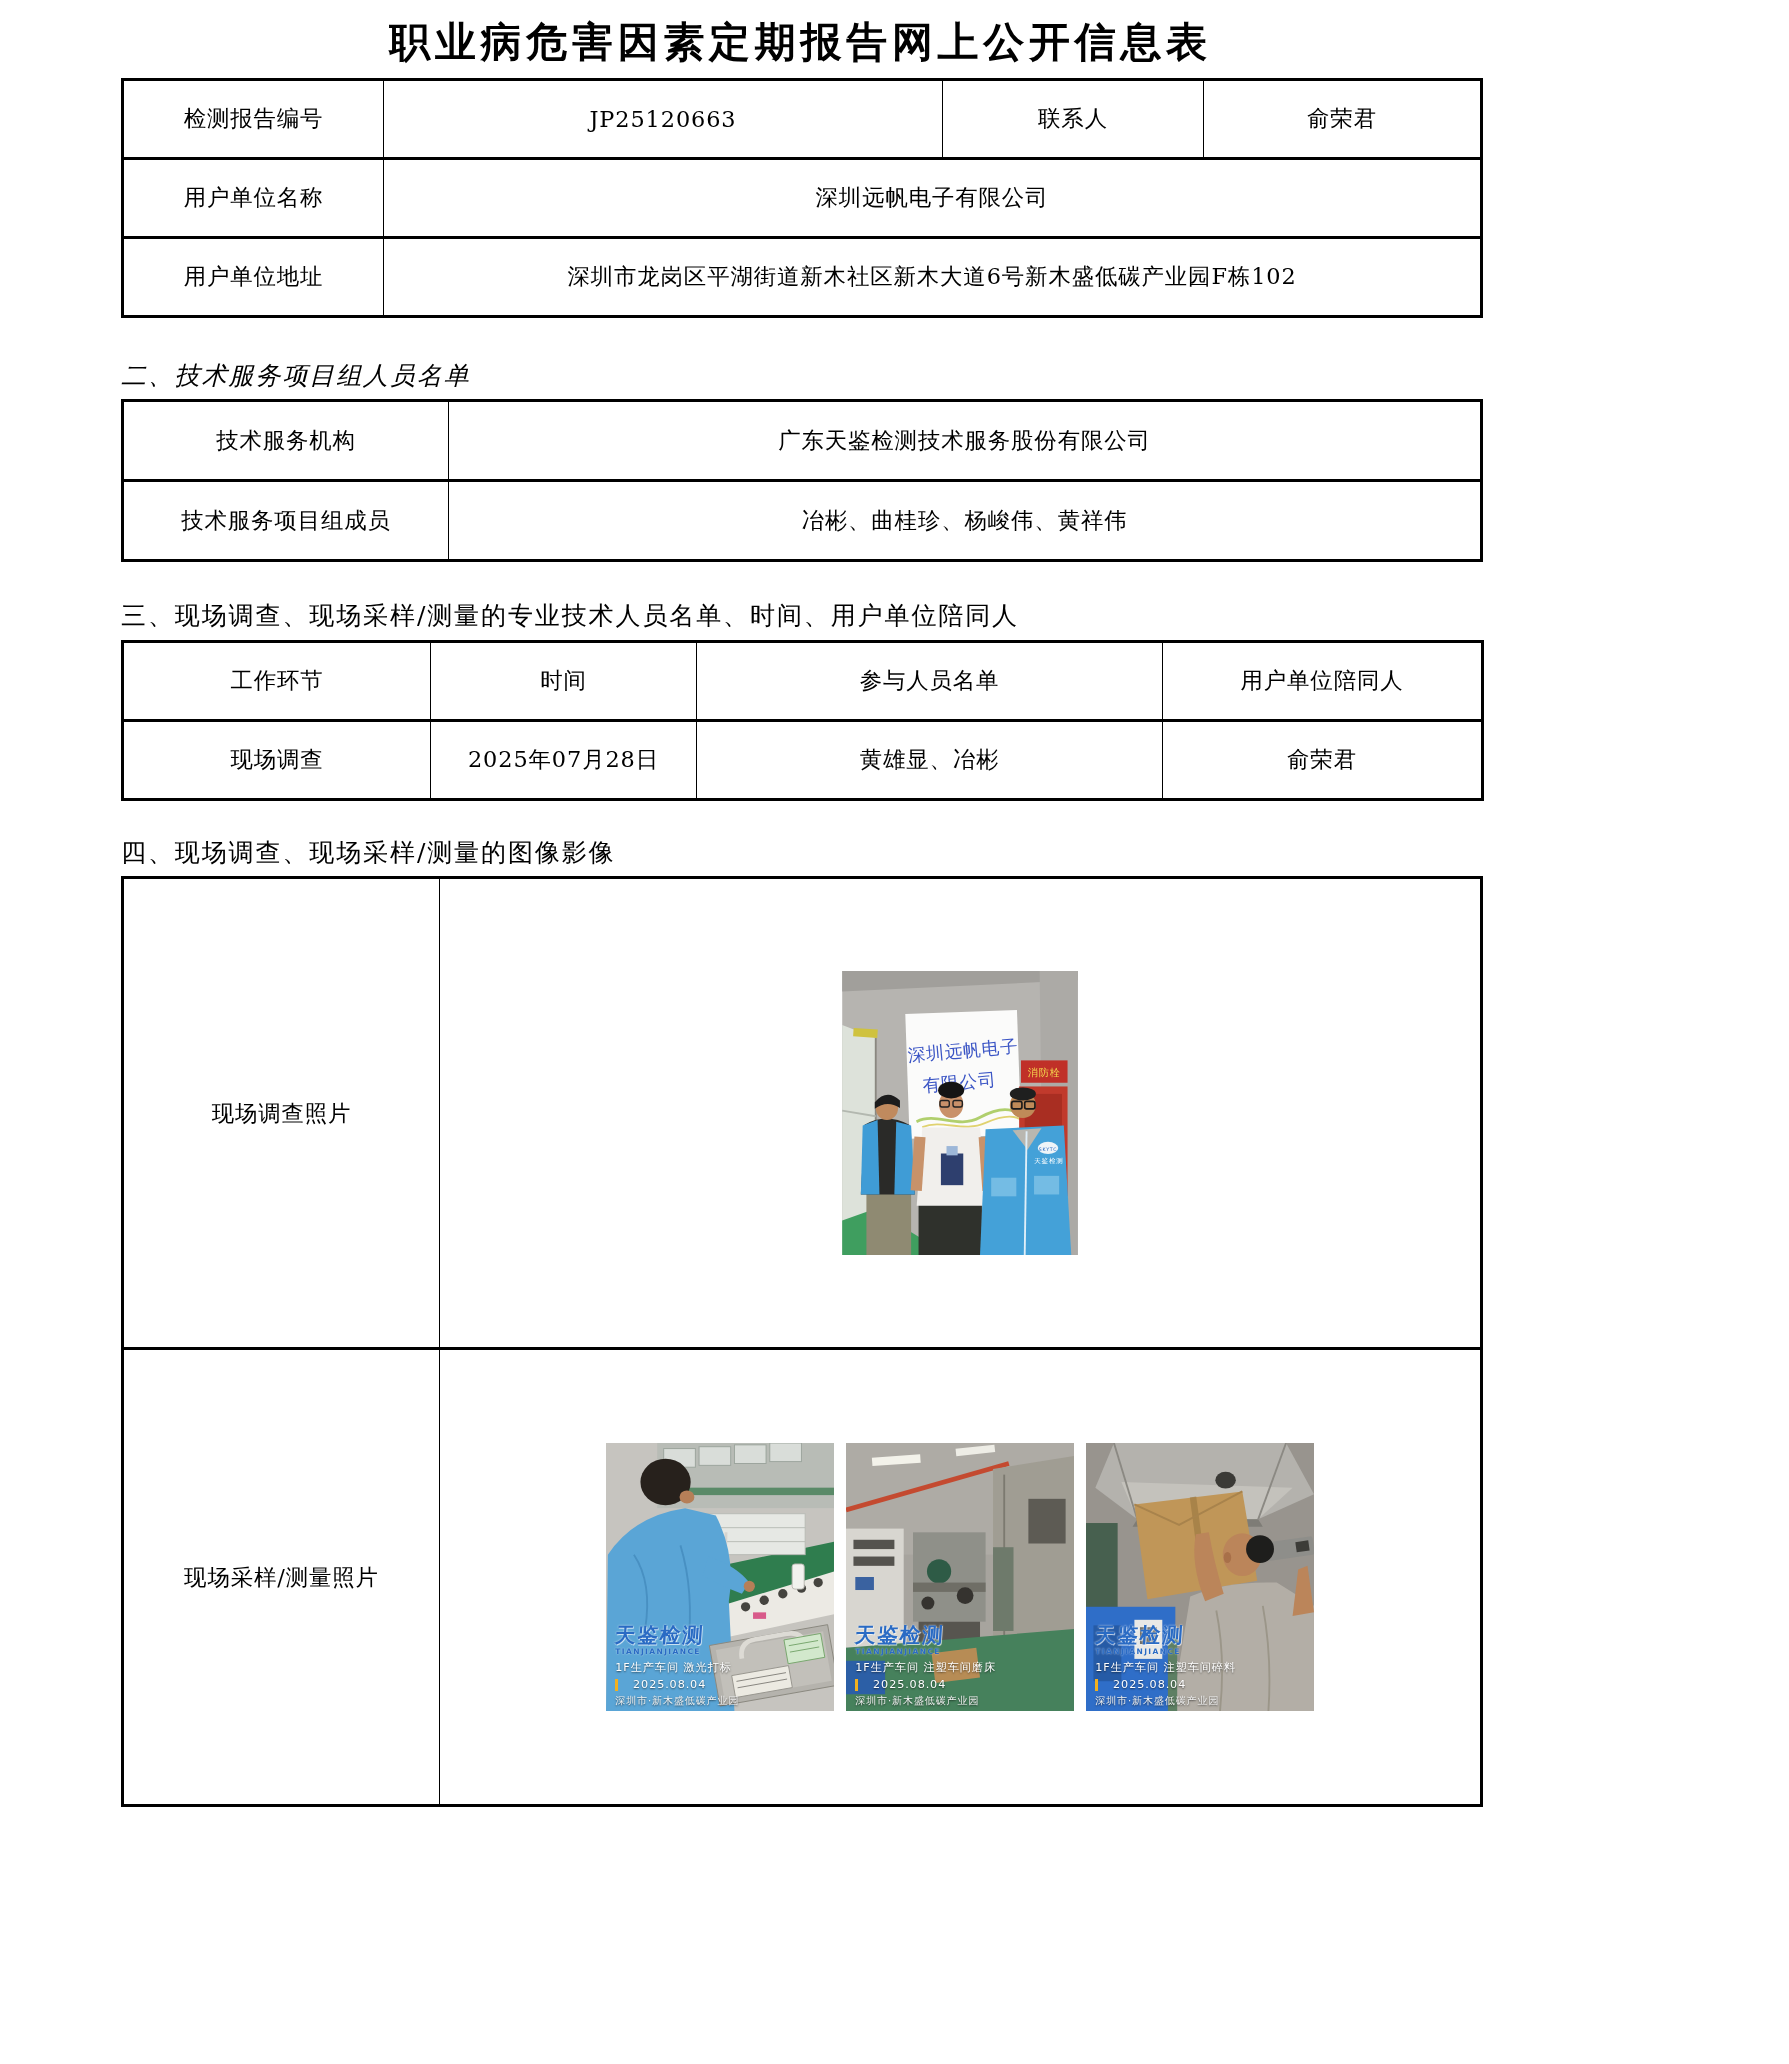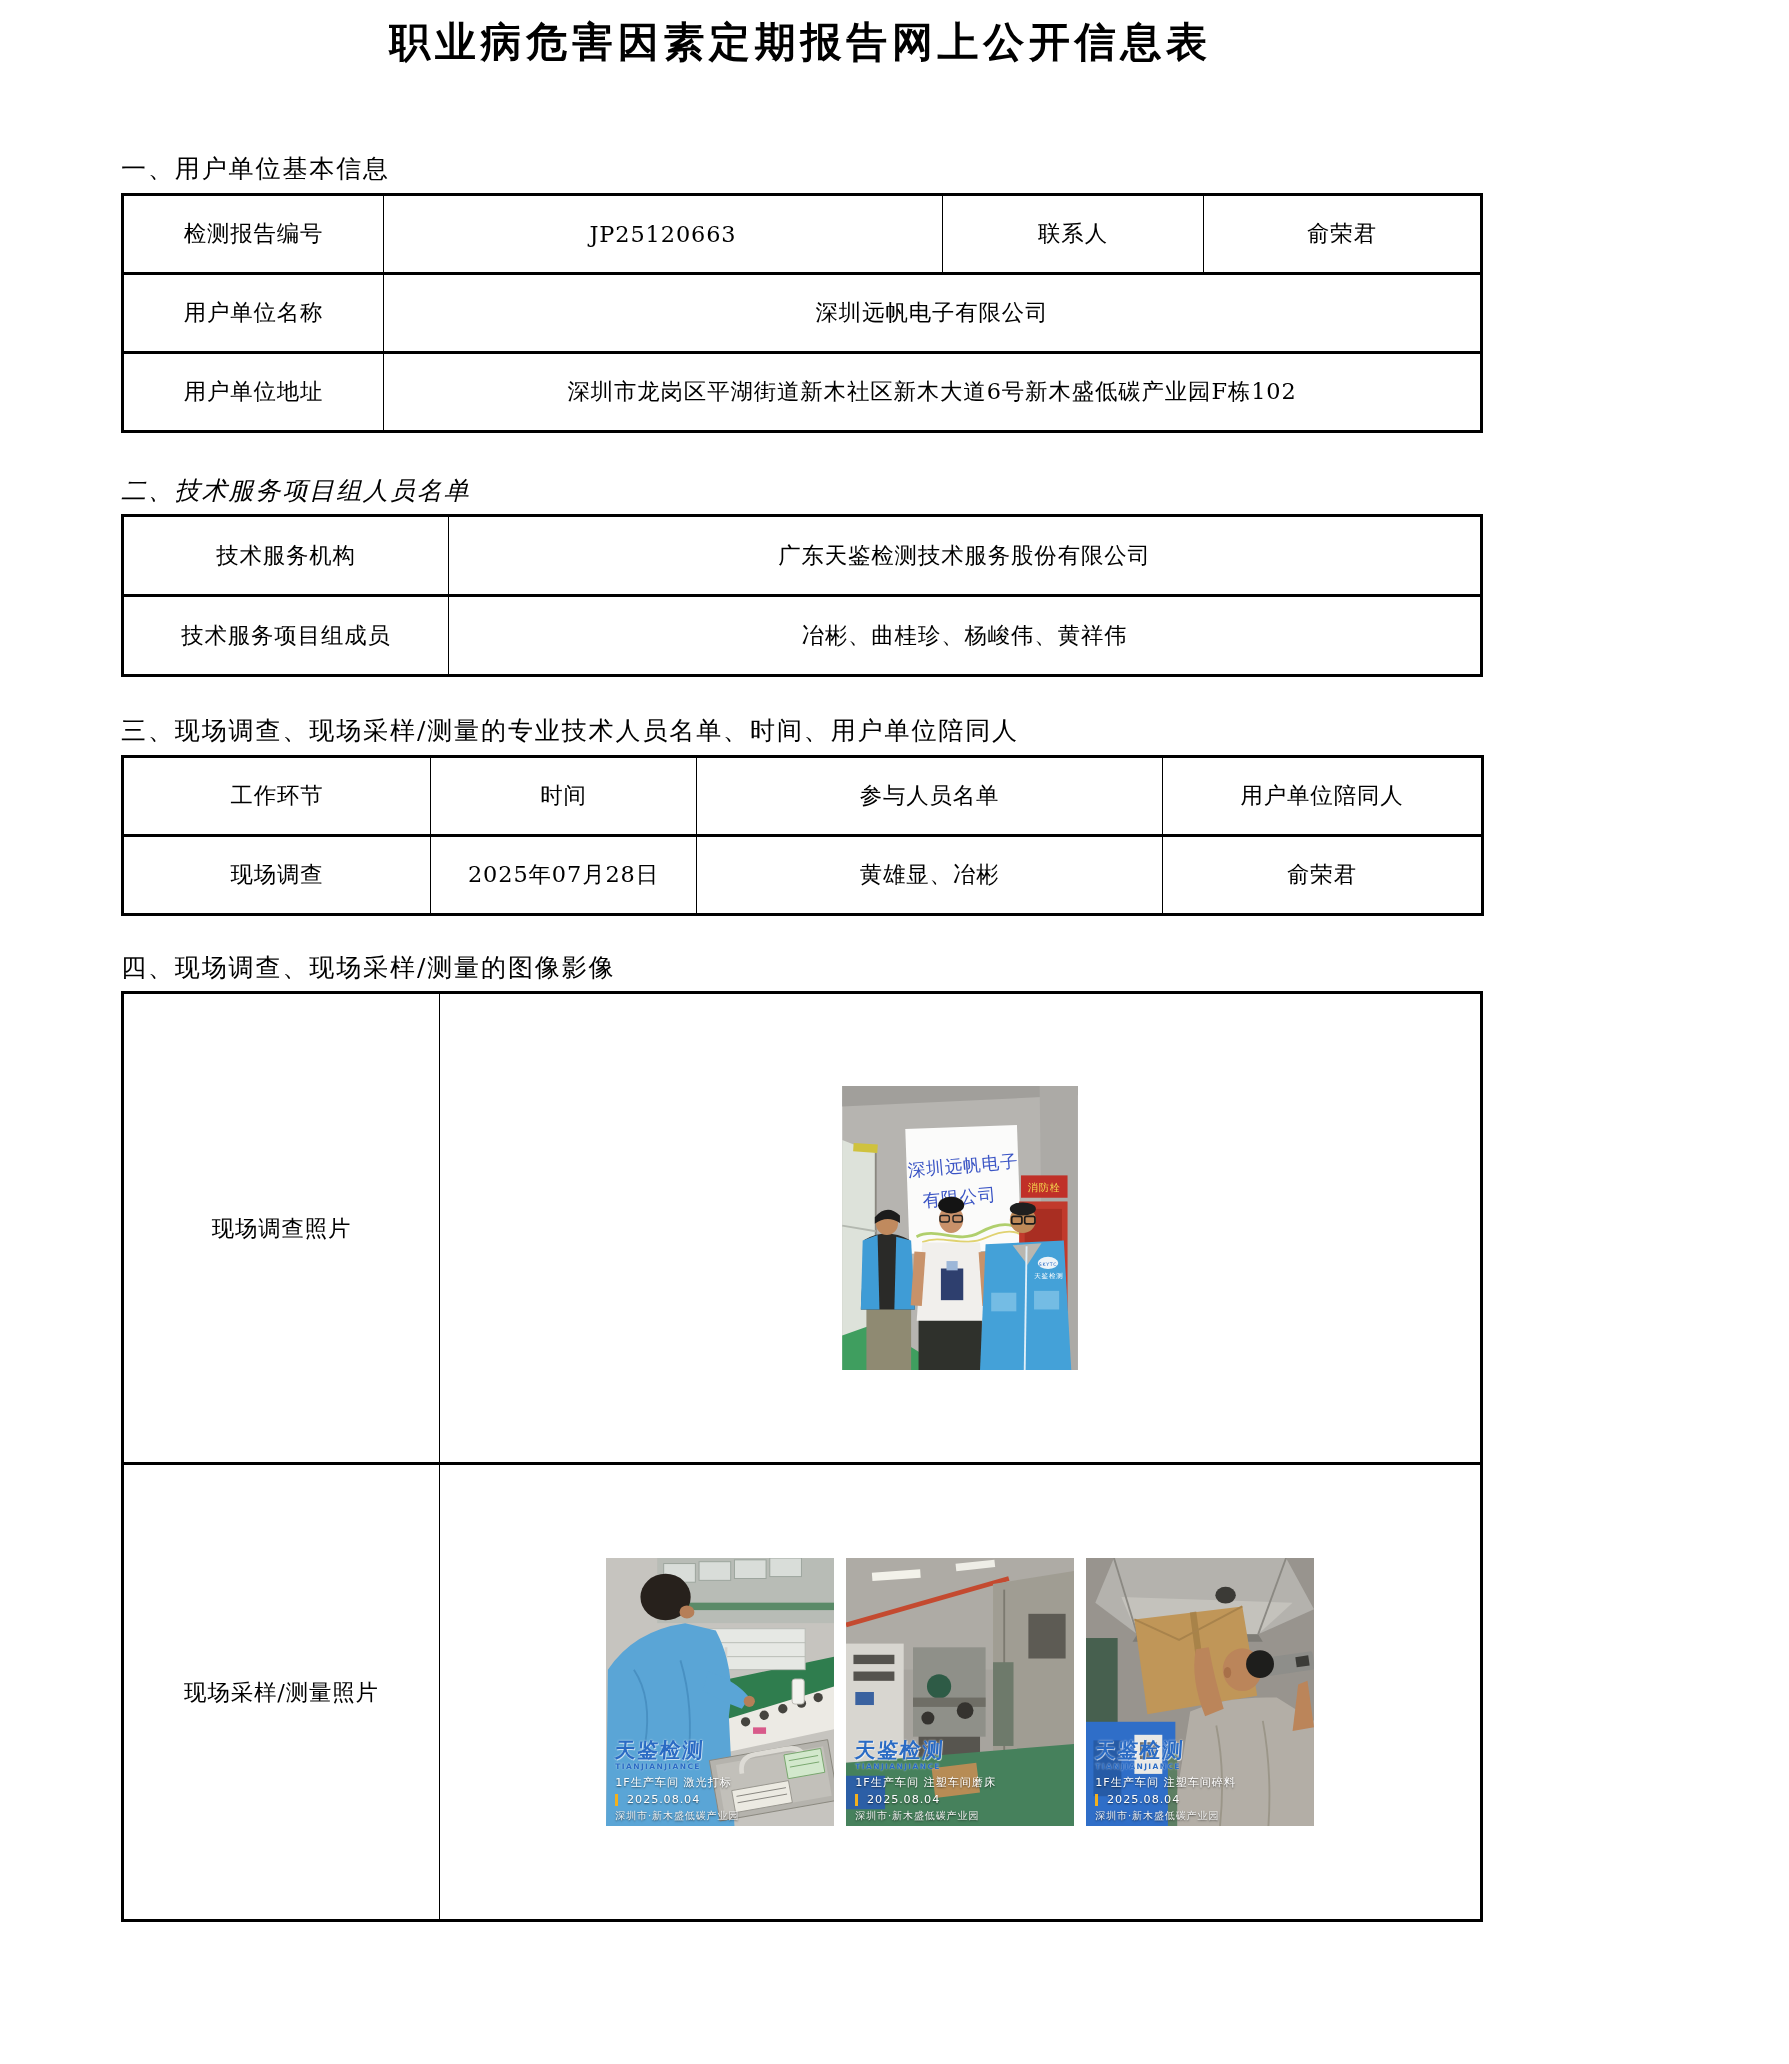--- a/index.html
+++ b/index.html
@@ -42,35 +42,34 @@
   .wm { position:absolute; left:9.3px; bottom:4.7px; text-align:left; line-height:1.1;
         font-family:"DejaVu Sans","Liberation Sans",sans-serif; }
   .wm-brand {
     font-size:20.5px; font-weight:800; color:#2a6bc4; letter-spacing:1.9px;
     transform:skewX(-4deg); text-shadow:0 0 1.9px rgba(255,255,255,.8),0.9px 0.9px 0 rgba(255,255,255,.6);
   }
   .wm-en { font-size:7.5px; font-weight:700; color:#2a6bc4; letter-spacing:1.4px;
            text-shadow:0 0 1.9px rgba(255,255,255,.7); margin-top:0.9px; }
   .wm-caption { font-size:11.2px; color:#fff; margin-top:6.5px; letter-spacing:0.9px;
                 text-shadow:0 0.9px 1.9px rgba(0,0,0,.6); }
-  .wm-date-row { display:flex; align-items:center; gap:9px; margin-top:4.7px; }
+  .wm-date-row { display:flex; align-items:center; gap:15px; margin-top:4.7px; }
   .wm-bar { width:2.8px; height:12px; background:#f2b01e; display:inline-block; }
   .wm-date { font-size:11.2px; color:#fff; text-shadow:0 0.9px 1.9px rgba(0,0,0,.6); }
   .wm-loc { font-size:10px; color:#f2f2f2; margin-top:3.7px; text-shadow:0 0.9px 1.9px rgba(0,0,0,.6); }
   svg text { font-family:"DejaVu Sans","Liberation Sans",sans-serif; }
 </style>
 </head>
 <body>
 
 <div class="page">
   <div class="content">
 
     <h1 class="title">职业病危害因素定期报告网上公开信息表</h1>
 
-    <h2 class="sec-h s1">一、用户单位基本信息</h2>
     <table class="doc">
       <colgroup>
           <col style="width:261px">
           <col style="width:559px">
           <col style="width:261px">
           <col style="width:278px">
         </colgroup>
       <tbody>
           <tr class="r85">
         <td>检测报告编号</td>

